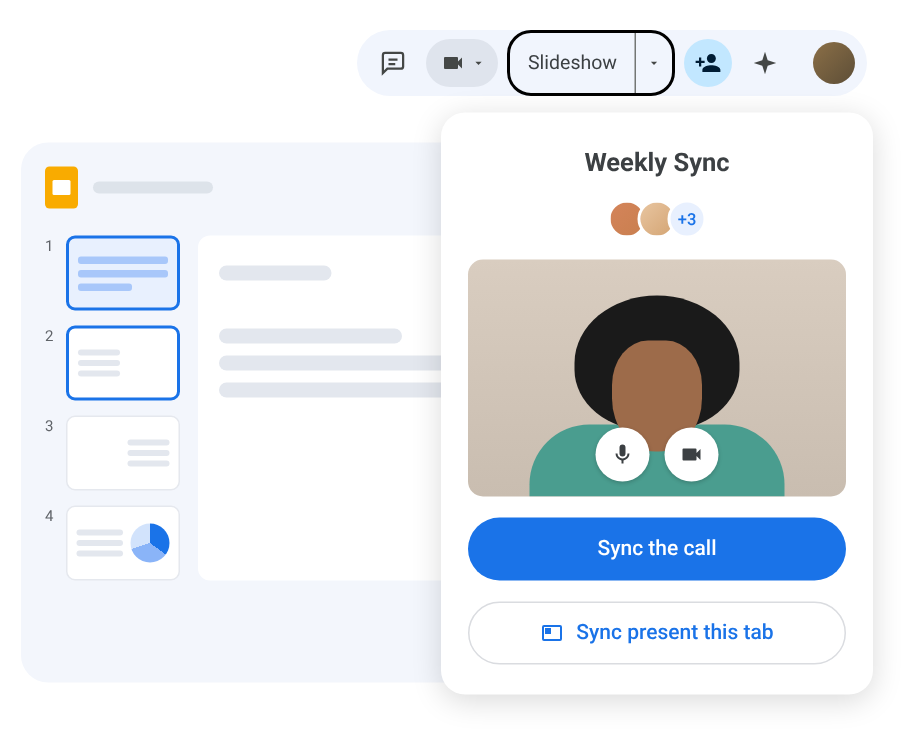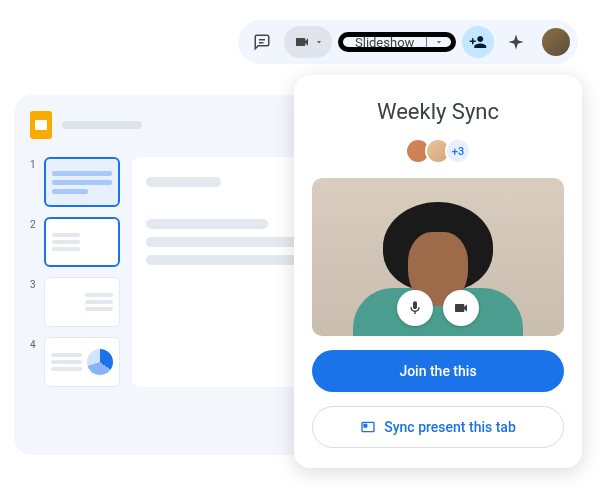--- a/index.html
+++ b/index.html
@@ -40,23 +40,23 @@
   align-items: center;
   background: #dfe4ed;
   border-radius: 16px;
   padding: 0 8px 0 10px;
   height: 32px;
   gap: 4px;
 }
 .slideshow-group {
   display: flex;
   align-items: center;
-  border: 5px solid #000000;
+  border: 2px solid #000000;
   border-radius: 16px;
-  height: 20px;
+  height: 44px;
   overflow: hidden;
 }
 .slideshow-main {
   padding: 0 12px;
   font-size: 13px;
   color: #3c4043;
   height: 100%;
   display: flex;
   align-items: center;
   border-right: 1px solid #747775;
@@ -208,23 +208,23 @@
   background: #fff;
   border-radius: 16px;
   box-shadow: 0 4px 20px rgba(0,0,0,0.15);
   padding: 24px 18px 20px;
   display: flex;
   flex-direction: column;
   align-items: center;
   gap: 14px;
 }
 .meet-title {
-  font-size: 22px;
+  font-size: 17px;
   color: #3c4043;
-  font-weight: 400;
+  font-weight: 700;
 }
 .participants {
   display: flex;
   align-items: center;
 }
 .p-avatar {
   width: 26px;
   height: 26px;
   border-radius: 50%;
   border: 2px solid #fff;
@@ -467,21 +467,21 @@
             <path d="M12 14a3 3 0 0 0 3-3V5a3 3 0 0 0-6 0v6a3 3 0 0 0 3 3zm5-3a5 5 0 0 1-10 0H5a7 7 0 0 0 6 6.9V21h2v-3.1A7 7 0 0 0 19 11h-2z"></path>
           </svg>
       </div>
       <div class="ctrl-btn">
         <svg width="16" height="16" viewBox="0 0 24 24" fill="#3c4043">
             <path d="M17 10.5V7a1 1 0 0 0-1-1H4a1 1 0 0 0-1 1v10a1 1 0 0 0 1 1h12a1 1 0 0 0 1-1v-3.5l4 4v-11l-4 4z"></path>
           </svg>
       </div>
     </div>
   </div>
-  <div class="btn-primary">Join the this</div>
+  <div class="btn-primary">Sync the call</div>
   <div class="btn-secondary">
     <svg width="16" height="16" viewBox="0 0 24 24" fill="none" stroke="#1a73e8" stroke-width="2">
         <rect x="3" y="5" width="18" height="14" rx="1"></rect>
         <rect x="6" y="8" width="4" height="4" fill="#1a73e8"></rect>
       </svg>
     <span>Sync present this tab</span>
   </div>
 </div>
 
 </body></html>

